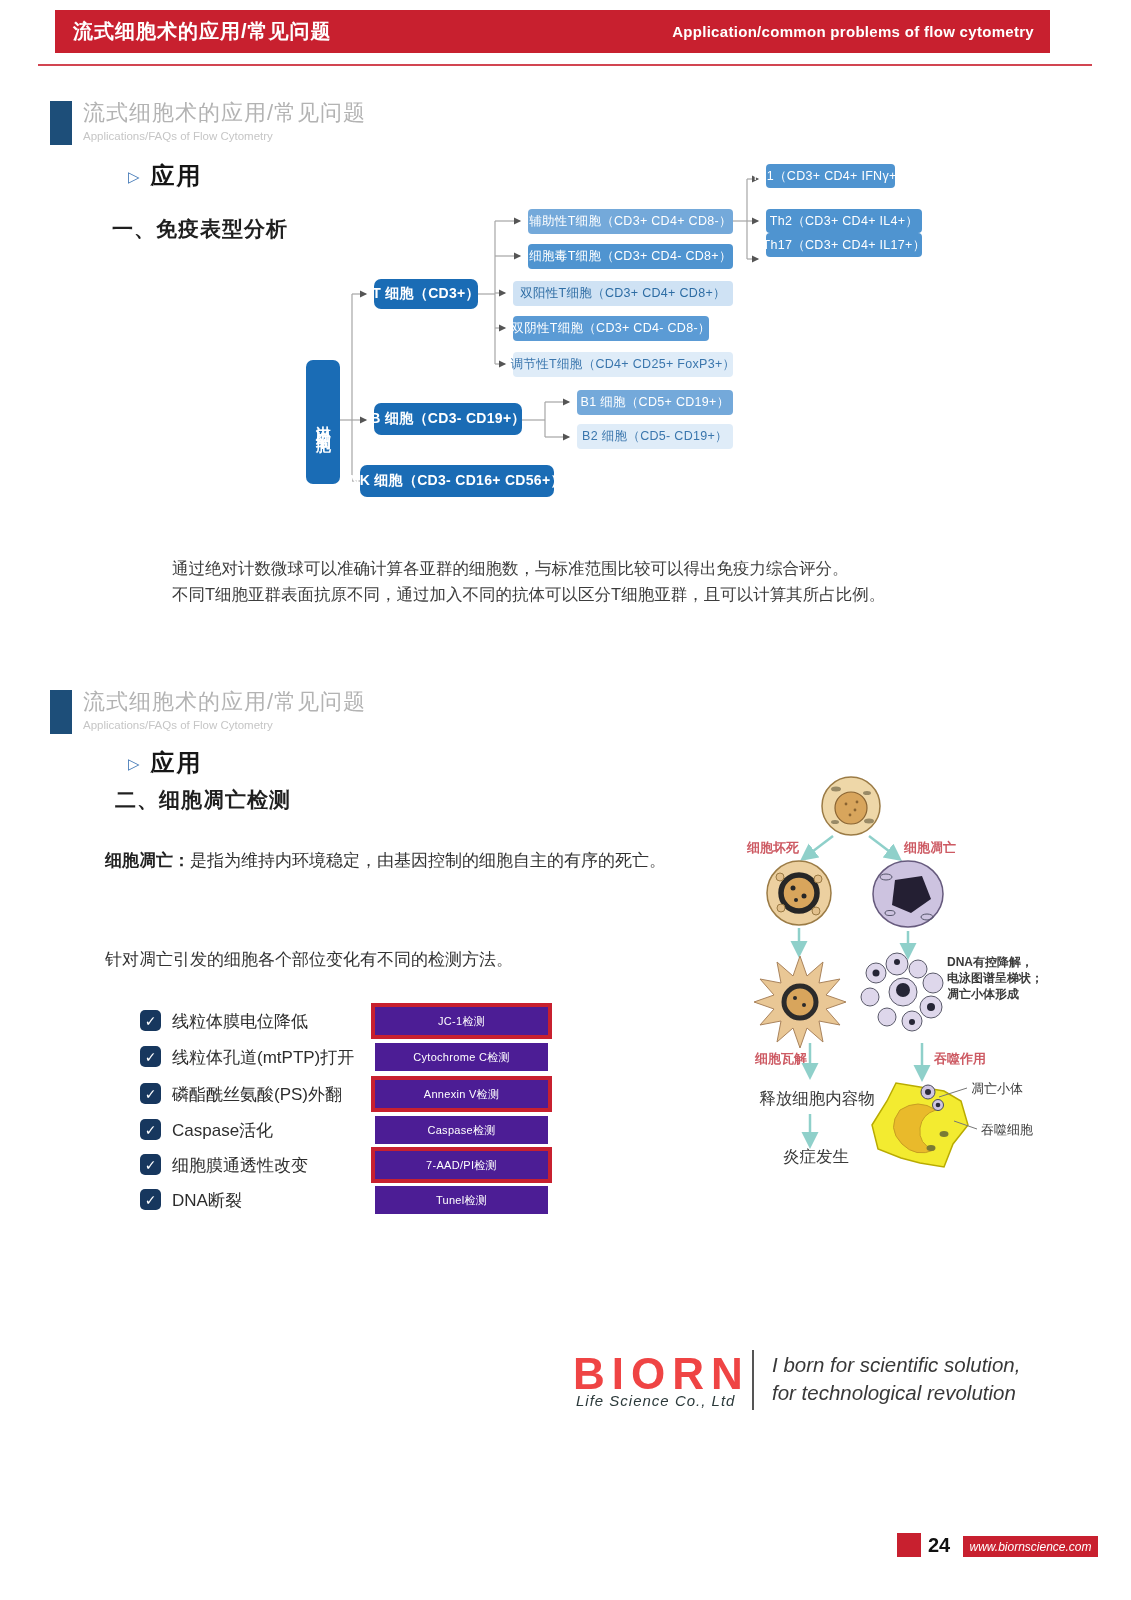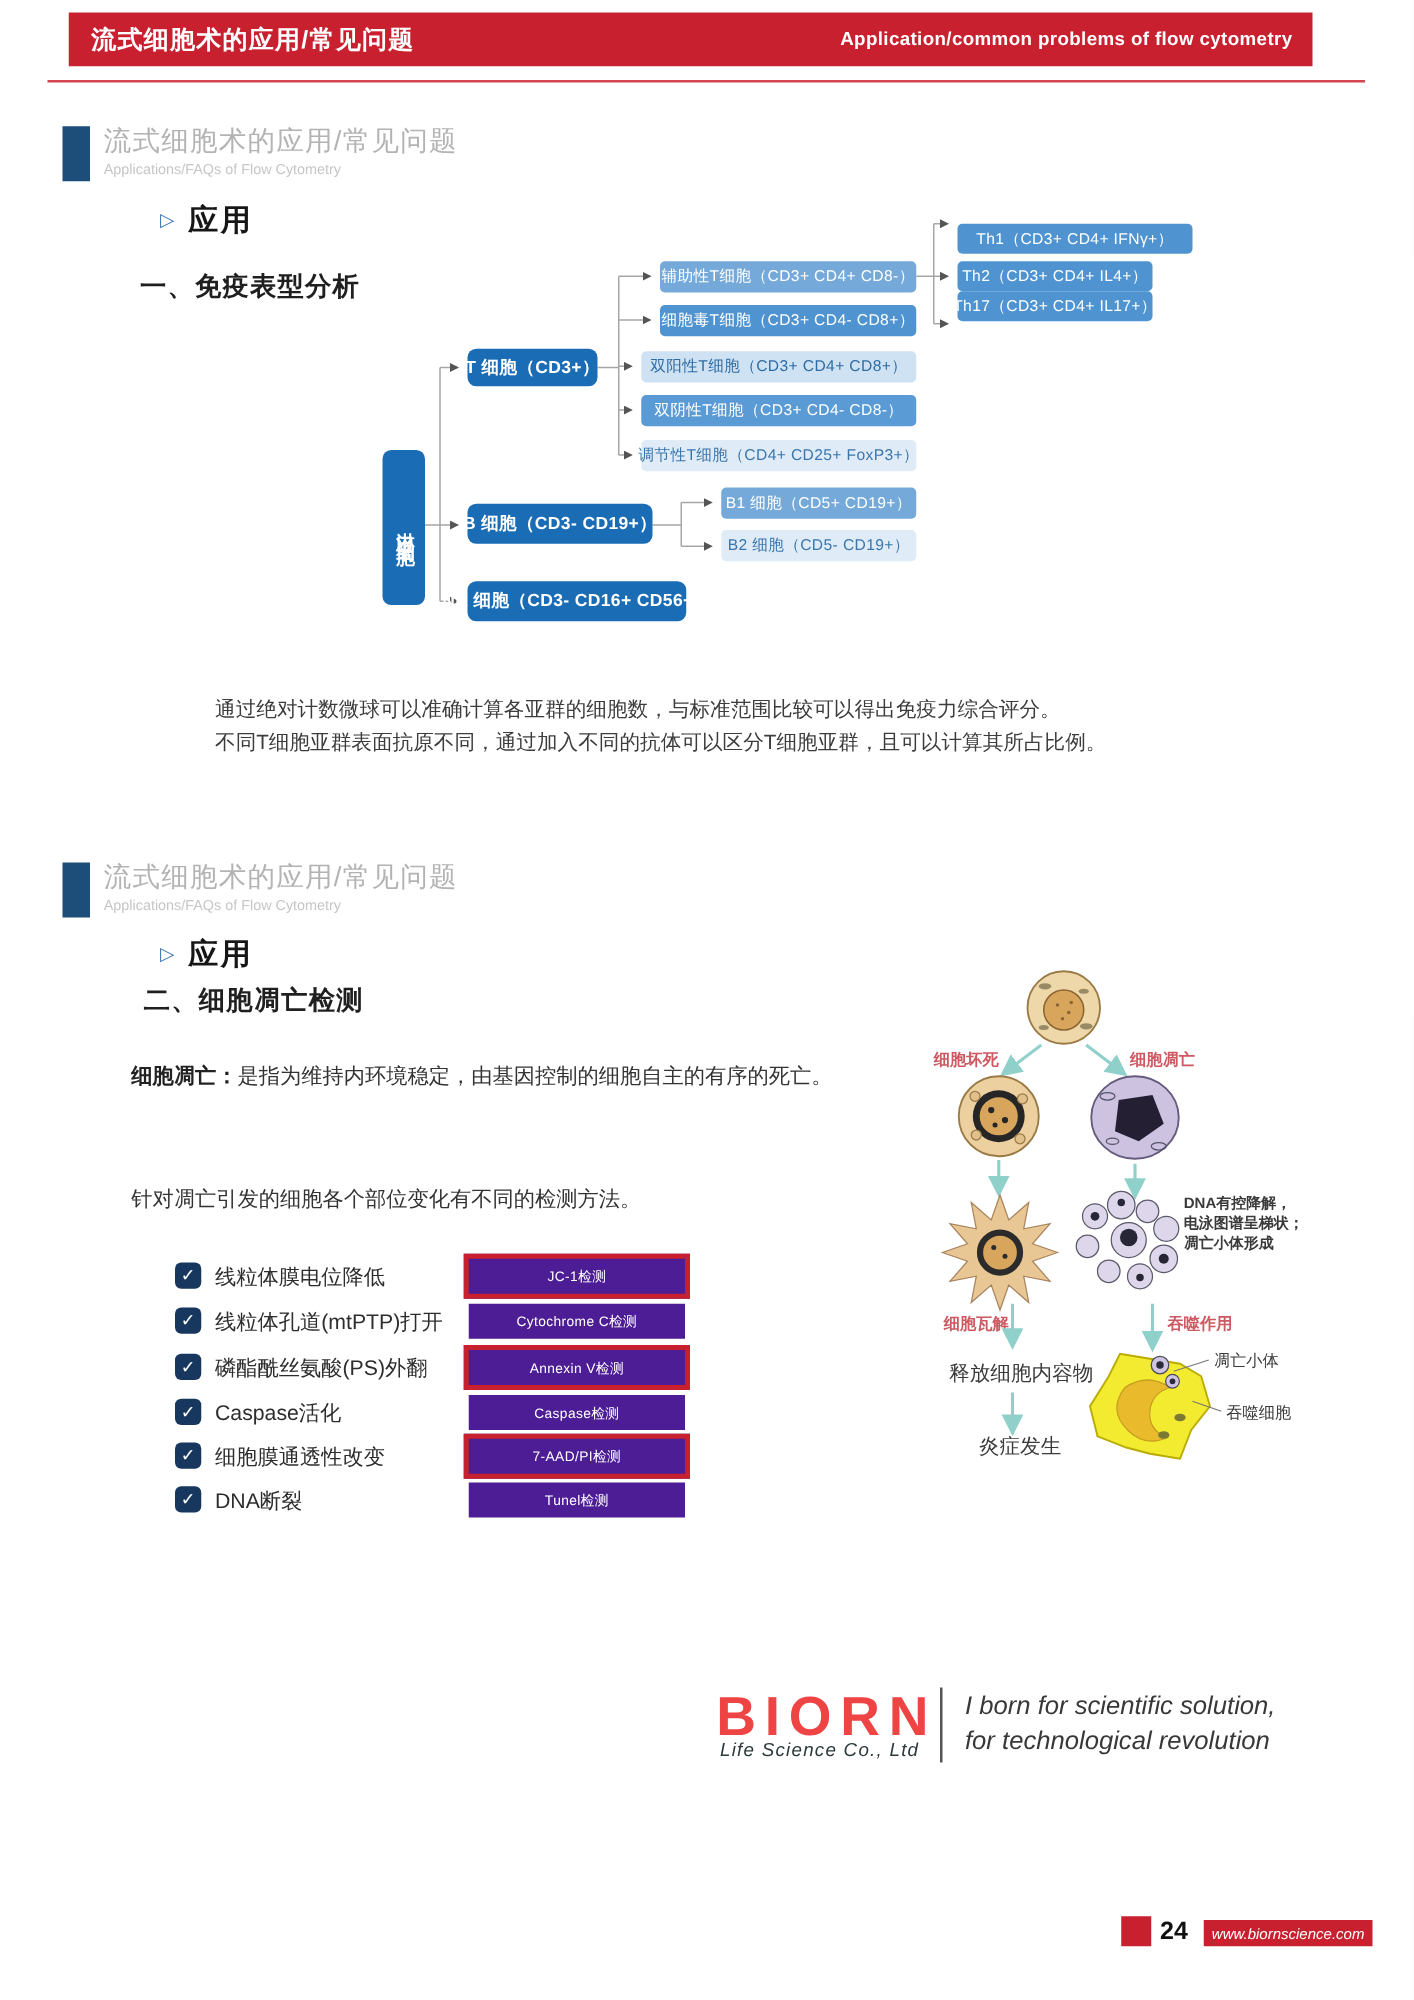--- a/index.html
+++ b/index.html
@@ -35,27 +35,27 @@
   .node.dark{background:#1a6cb5;color:#fff;font-weight:bold;border-radius:7px;font-size:14px;}
   .node.mid{background:#5b9bd5;color:#fff;}
   .node.mid2{background:#4f94d0;color:#fff;}
   .node.midlight{background:#74a9da;color:#fff;}
   .node.light{background:#cfe2f4;color:#2e6da4;}
   .node.xlight{background:#dfecf8;color:#3a76ad;}
   #n-root{left:306px;top:360px;width:34px;height:124px;writing-mode:vertical-rl;
           text-orientation:upright;letter-spacing:4px;font-size:15px;}
   #n-t{left:374px;top:279px;width:104px;height:30px;}
   #n-b{left:374px;top:403px;width:148px;height:32px;}
-  #n-nk{left:374px;top:465px;width:175px;height:32px;}
+  #n-nk{left:360px;top:465px;width:194px;height:32px;}
   #n-helper{left:528px;top:209px;width:205px;height:25px;}
   #n-cyto{left:528px;top:244px;width:205px;height:25px;}
   #n-dp{left:513px;top:281px;width:220px;height:25px;}
-  #n-dn{left:513px;top:316px;width:220px;height:25px;}
+  #n-dn{left:513px;top:316px;width:196px;height:25px;}
   #n-treg{left:513px;top:352px;width:220px;height:25px;}
-  #n-th1{left:766px;top:179px;width:188px;height:24px;}
+  #n-th1{left:766px;top:164px;width:129px;height:24px;}
   #n-th2{left:766px;top:209px;width:156px;height:24px;}
   #n-th17{left:766px;top:233px;width:156px;height:24px;}
   #n-b1{left:577px;top:390px;width:156px;height:25px;}
   #n-b2{left:577px;top:424px;width:156px;height:25px;}
 
   #tree-lines{position:absolute;left:0;top:0;pointer-events:none;}
 
   #note{position:absolute;left:172px;top:556px;width:800px;font-size:16.5px;
         color:#3c3c3c;line-height:1.55;}
 

